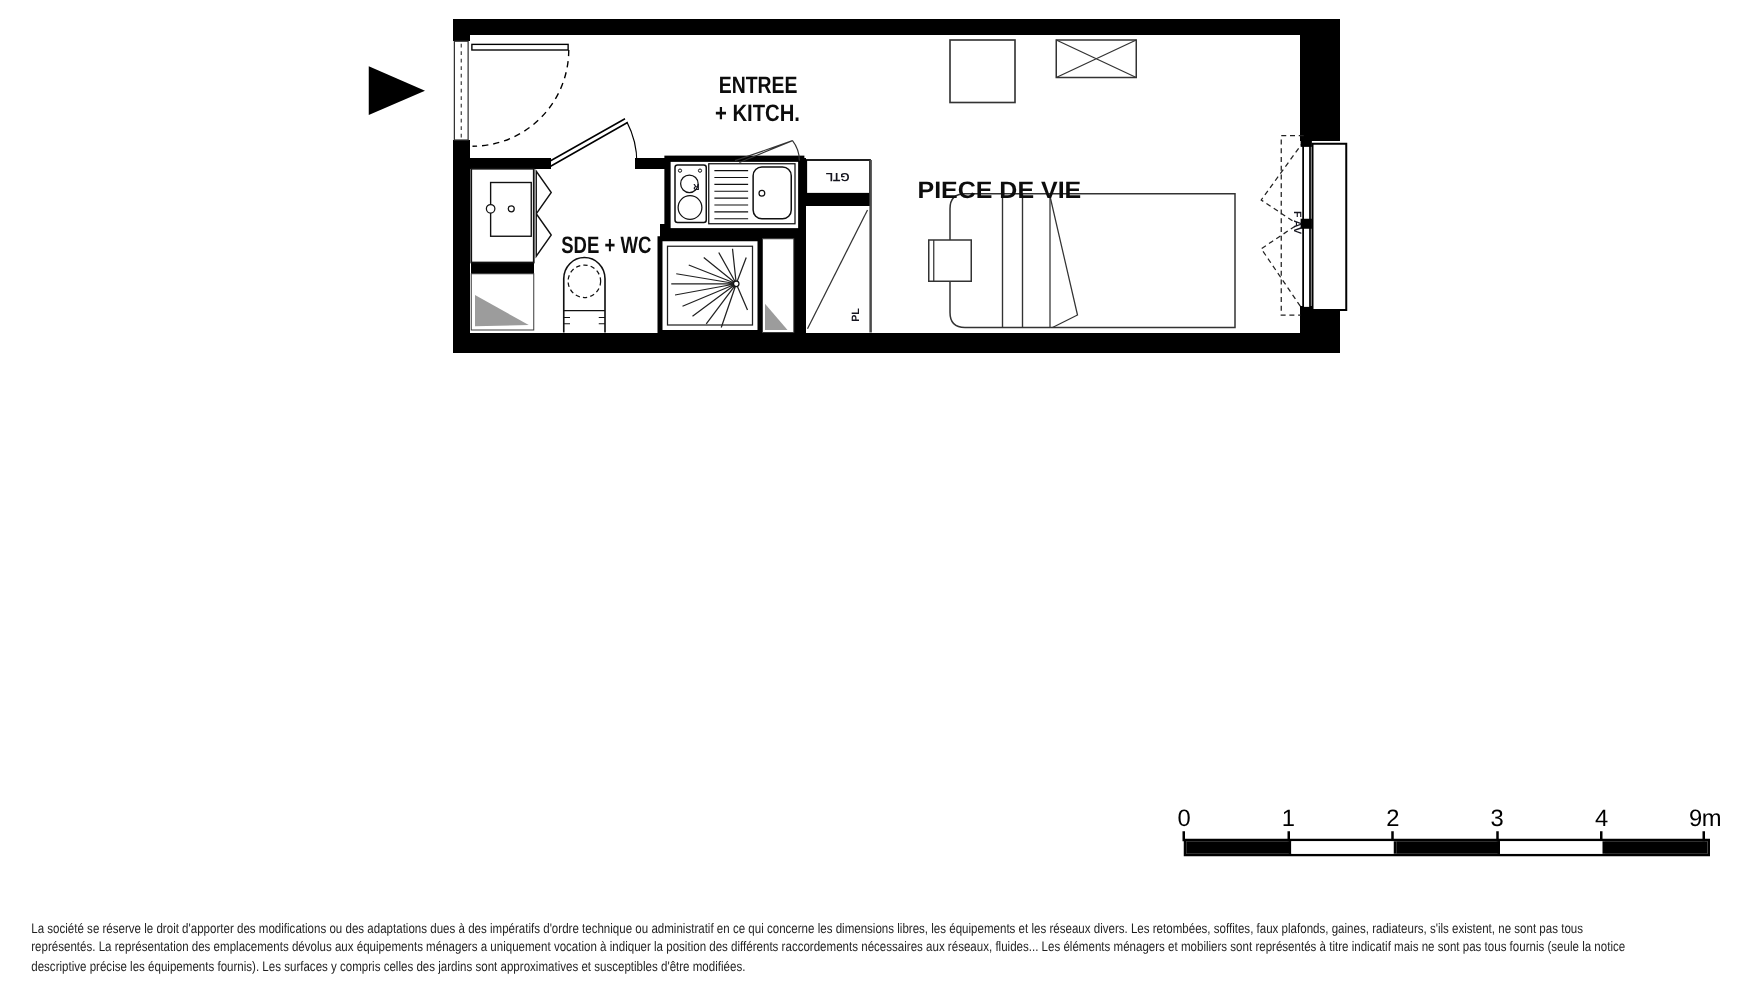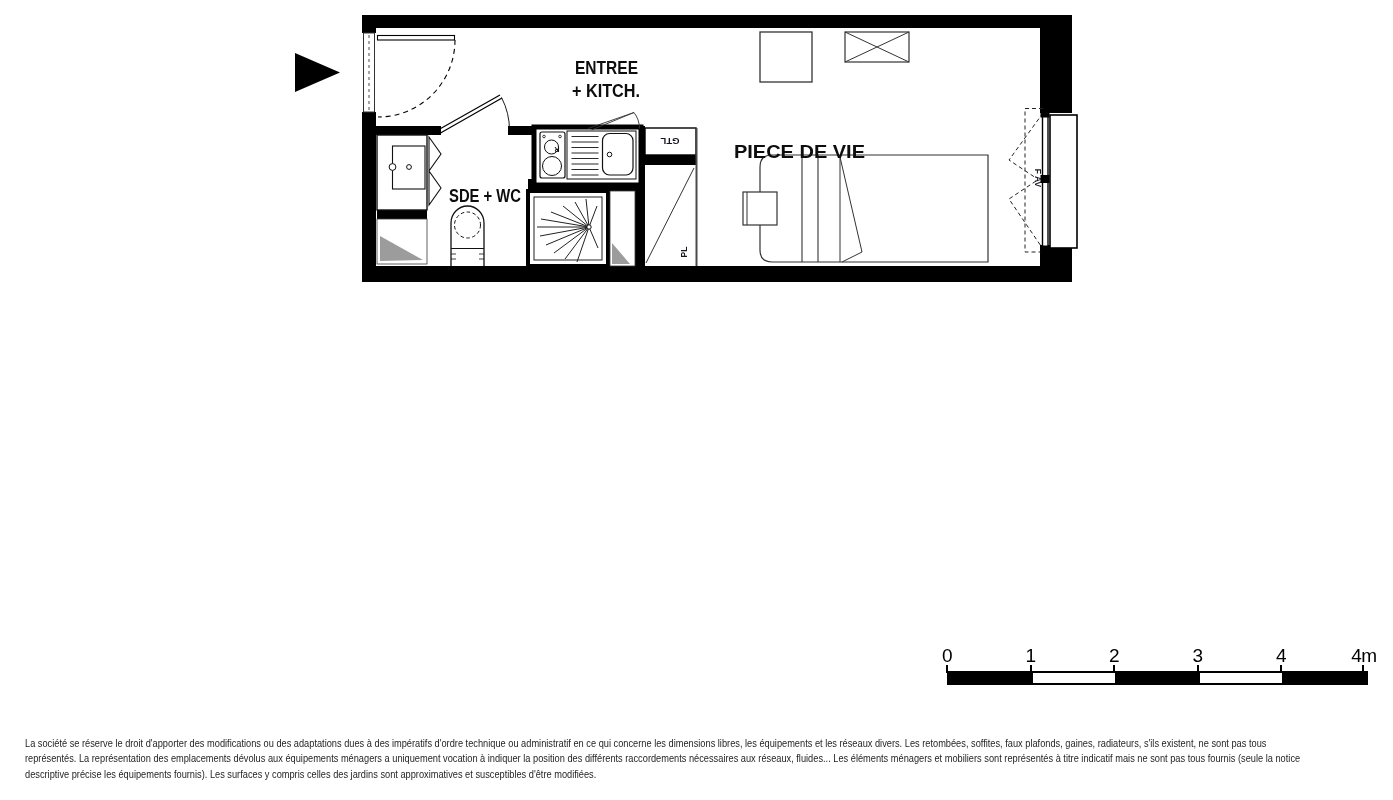--- a/index.html
+++ b/index.html
@@ -160,21 +160,21 @@
       <text class="room-label" x="734" y="158" font-size="19" textLength="131" lengthAdjust="spacingAndGlyphs">PIECE DE VIE</text>
     </g>
   </svg>
 
   <div id="scale-bar">
     <span class="scale-num" style="left:947px;">0</span>
     <span class="scale-num" style="left:1030.5px;">1</span>
     <span class="scale-num" style="left:1114px;">2</span>
     <span class="scale-num" style="left:1197.5px;">3</span>
     <span class="scale-num" style="left:1281px;">4</span>
-    <span class="scale-num" style="left:1364px;">4m</span>
+    <span class="scale-num" style="left:1364px;">9m</span>
     <div class="scale-tick" style="left:946px;"></div>
     <div class="scale-tick" style="left:1029.5px;"></div>
     <div class="scale-tick" style="left:1113px;"></div>
     <div class="scale-tick" style="left:1196.5px;"></div>
     <div class="scale-tick" style="left:1280px;"></div>
     <div class="scale-tick" style="left:1362px;"></div>
     <div id="scale-strip">
       <div class="scale-seg" style="background: rgb(0, 0, 0);"></div>
       <div class="scale-seg" style="background: rgb(255, 255, 255);"></div>
       <div class="scale-seg" style="background: rgb(0, 0, 0);"></div>

